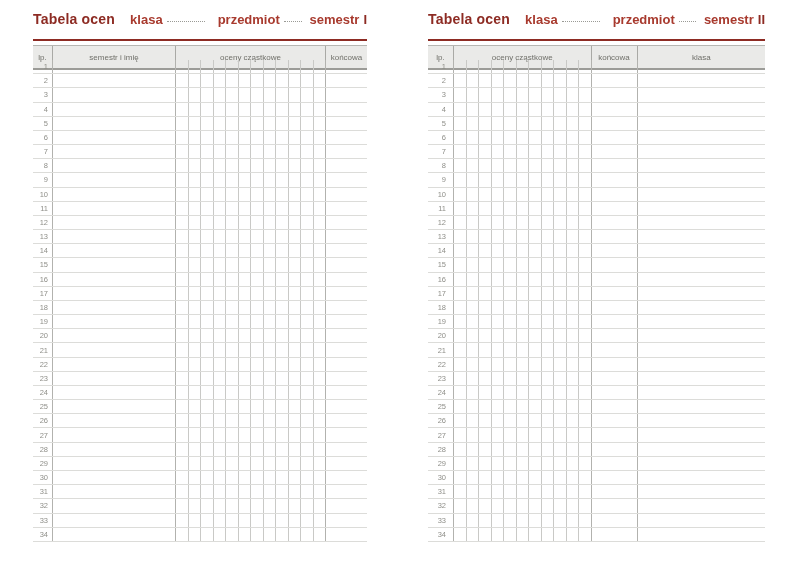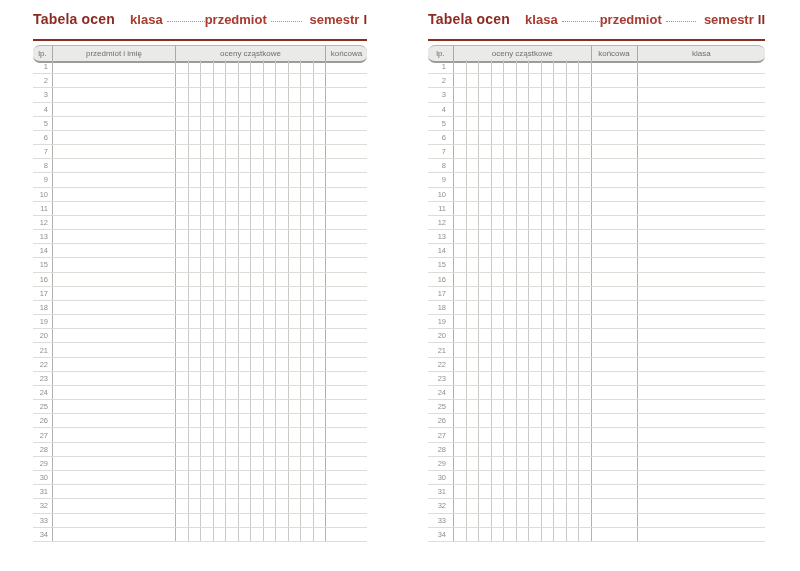--- a/index.html
+++ b/index.html
@@ -27,32 +27,32 @@
 
   .titlebar{
     position:absolute;top:11px;left:0;right:0;height:26px;
     display:flex;align-items:baseline;white-space:nowrap;
   }
   .title{font-size:14px;font-weight:bold;color:var(--title-red);letter-spacing:0.2px;}
   .small-label{font-size:13px;font-weight:bold;color:var(--label-red);}
   .lbl-klasa{margin-left:15px;}
   .dots{border-bottom:1.5px dotted var(--dots);transform:translateY(-2px);}
   .dots-klasa{width:38px;margin-left:4px;}
-  .lbl-przedmiot{}
+  .lbl-przedmiot{margin-left:13px;}
   .dots-przedmiot{flex:1;margin-left:4px;margin-right:8px;}
   .sem-num{font-size:13px;font-weight:bold;color:var(--title-red);margin-left:4px;}
 
   .rule{position:absolute;top:39px;left:0;right:0;height:2px;background:var(--title-red);}
 
   .thead{
-    position:absolute;top:45px;left:0;right:0;height:18px;box-sizing:border-box;
+    position:absolute;top:45px;left:0;right:0;height:25px;box-sizing:border-box;
     display:grid;background:var(--head-bg);
     border-top:1px solid var(--head-border-top);
     border-bottom:2px solid var(--head-border-dark);
-    font-size:8px;color:var(--head-text);border-radius:7px;
+    font-size:8px;color:var(--head-text);
   }
   .page-left .thead{grid-template-columns:20px 123px 150px 1fr;}
   .page-right .thead{grid-template-columns:26px 137.5px 46px 1fr;}
   .th{display:flex;align-items:center;justify-content:center;border-right:1px solid var(--head-sep);overflow:hidden;}
   .th:last-child{border-right:none;}
 
   .tbody{
     position:absolute;top:60px;left:0;right:0;height:482px;
     display:flex;flex-direction:column;
   }
@@ -82,21 +82,21 @@
     <span class="small-label lbl-klasa">klasa</span>
     <span class="dots dots-klasa"></span>
     <span class="small-label lbl-przedmiot">przedmiot</span>
     <span class="dots dots-przedmiot"></span>
     <span class="small-label">semestr</span>
     <span class="sem-num">I</span>
   </div>
   <div class="rule"></div>
   <div class="thead">
     <div class="th">lp.</div>
-    <div class="th">przedmiot i imię</div>
+    <div class="th">semestr i imię</div>
     <div class="th">oceny cząstkowe</div>
     <div class="th">końcowa</div>
   </div>
   <div class="tbody">
       <div class="trow">
         <div class="cell lp-cell">1</div>
         <div class="cell name-cell"></div>
         <div class="cell grade-cell"></div>
         <div class="cell grade-cell"></div>
         <div class="cell grade-cell"></div>

